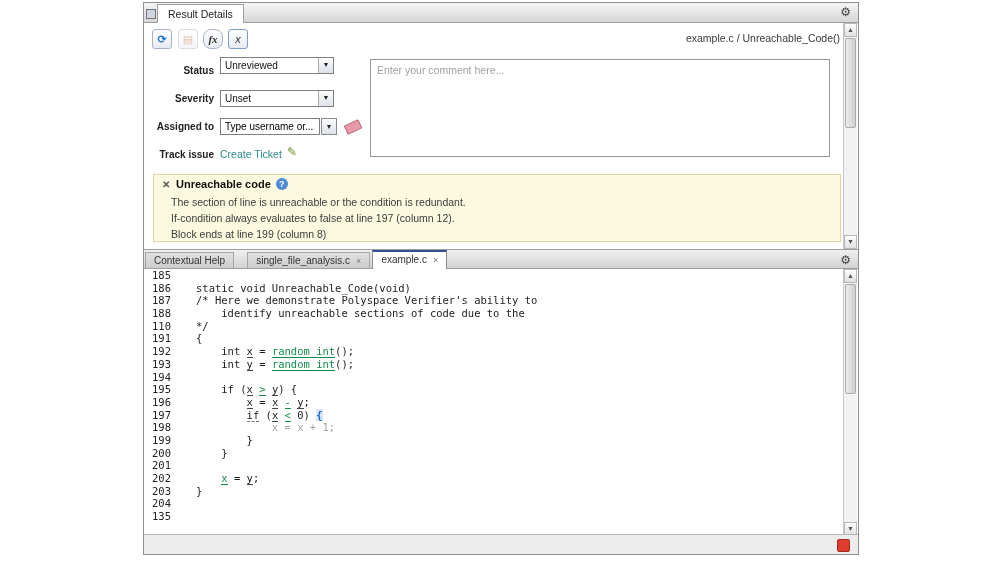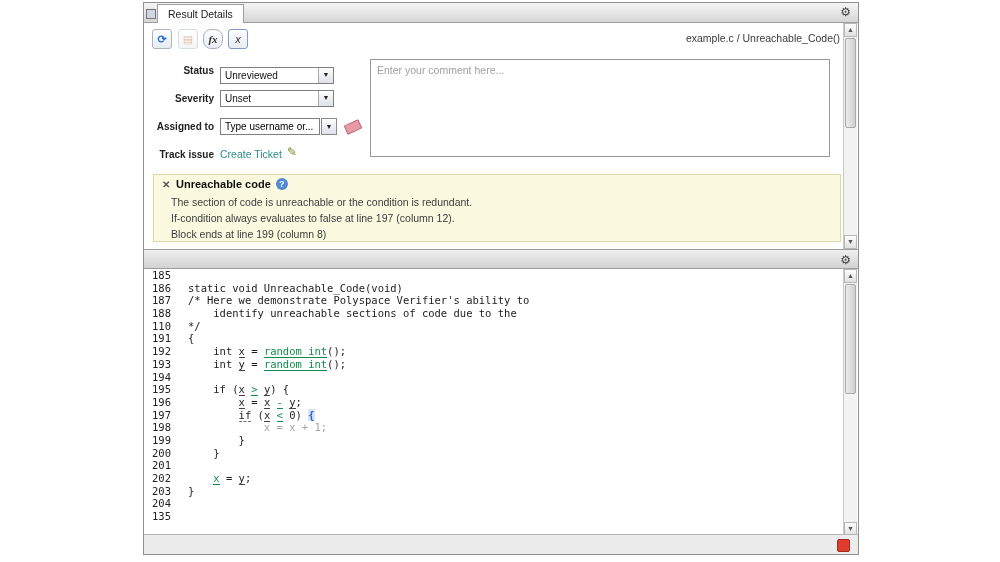--- a/index.html
+++ b/index.html
@@ -76,21 +76,21 @@
   .btab:nth-child(3) { margin-left:2px; }
   .btab.active { height:19px; background:#fff; border:1px solid #8f8f8f; border-bottom:none;
                  border-top:2px solid #33518e; line-height:16px; position:relative; top:1px; }
   .tclose { margin-left:6px; color:#777; font-size:9px; }
 
   
   .code { position:absolute; left:1px; top:266px; width:699px; height:267px; overflow:hidden;
           background:#fff; font-family:"DejaVu Sans Mono", monospace; font-size:10.5px; }
   .code-line { height:12.7px; line-height:12.7px; white-space:pre; }
   .ln { display:inline-block; width:28px; padding-left:7px; color:#222; }
-  .lt { margin-left:8px; white-space:pre; }
+  .lt { margin-left:16px; white-space:pre; }
   .seg-p  { color:#1c1c1c; }
   .seg-u  { color:#1c1c1c; border-bottom:1px solid #444; }
   .seg-gu { color:#108c4a; border-bottom:1px solid #108c4a; }
   .seg-gr { color:#a3a3a3;text-align:center; }
   .seg-sel{ color:#1c1c1c; border-bottom:1px dashed #777; }
   .seg-br { color:#2a62c9; background:#d6e4f7; font-weight:bold; }
 
   
   .vscroll { position:absolute; width:14px; right:1px; background:#f2f2f2;
              border-left:1px solid #c8c8c8; box-sizing:border-box; }
@@ -120,21 +120,21 @@
     <span class="gear">⚙</span>
   </div>
 
   <div class="tbtn refresh">⟳</div>
   <div class="tbtn dimmed">▤</div>
   <div class="tbtn fx">fx</div>
   <div class="tbtn xvar">x</div>
   <div class="path-label">example.c / Unreachable_Code()</div>
 
   <div class="flabel" style="top:59px;">Status</div>
-  <div class="dropdown" style="top:64px;">
+  <div class="dropdown" style="top:54px;">
     <span class="val">Unreviewed</span>
     <span class="darrow">▼</span>
   </div>
 
   <div class="flabel" style="top:87px;">Severity</div>
   <div class="dropdown" style="top:87px;">
     <span class="val">Unset</span>
     <span class="darrow">▼</span>
   </div>
 
@@ -150,32 +150,37 @@
   <span class="pencil" style="left:143px;top:142px;">✎</span>
 
   <textarea class="comment-box" placeholder="Enter your comment here..." style=""></textarea>
 
   <div class="msgbox">
     <span class="msg-close">✕</span>
     <div class="msg-title-row">
       <span class="msg-title">Unreachable code</span>
       <span class="msg-help">?</span>
     </div>
-    <div class="msg-line" style="top:21px;">The section of code is unreachable or the condition is redundant.</div>
+    <div class="msg-line" style="top:21px;">The section of line is unreachable or the condition is redundant.</div>
     <div class="msg-line" style="top:37px;">If-condition always evaluates to false at line 197 (column 12).</div>
     <div class="msg-line" style="top:53px;">Block ends at line 199 (column 8)</div>
   </div>
 
   <div class="vscroll topbar">
     <div class="sarrow up">▲</div>
     <div class="sthumb" style="top:15px;height:90px;"></div>
     <div class="sarrow down">▼</div>
   </div>
 
   <div class="btabstrip">
+    <div class="btabs">
+        <div class="btab"><span>Contextual Help</span></div>
+        <div class="btab"><span>single_file_analysis.c</span><span class="tclose">×</span></div>
+        <div class="btab active"><span>example.c</span><span class="tclose">×</span></div>
+      </div>
     <span class="gear" style="top:3px;">⚙</span>
   </div>
 
   <div class="code">
     <div>
         <div class="code-line"><span class="ln">185</span><span class="lt"></span></div>
         <div class="code-line"><span class="ln">186</span><span class="lt"><span class="seg-p">static void Unreachable_Code(void)</span></span></div>
         <div class="code-line"><span class="ln">187</span><span class="lt"><span class="seg-p">/* Here we demonstrate Polyspace Verifier's ability to</span></span></div>
         <div class="code-line"><span class="ln">188</span><span class="lt"><span class="seg-p">    identify unreachable sections of code due to the</span></span></div>
         <div class="code-line"><span class="ln">110</span><span class="lt"><span class="seg-p">*/</span></span></div>

